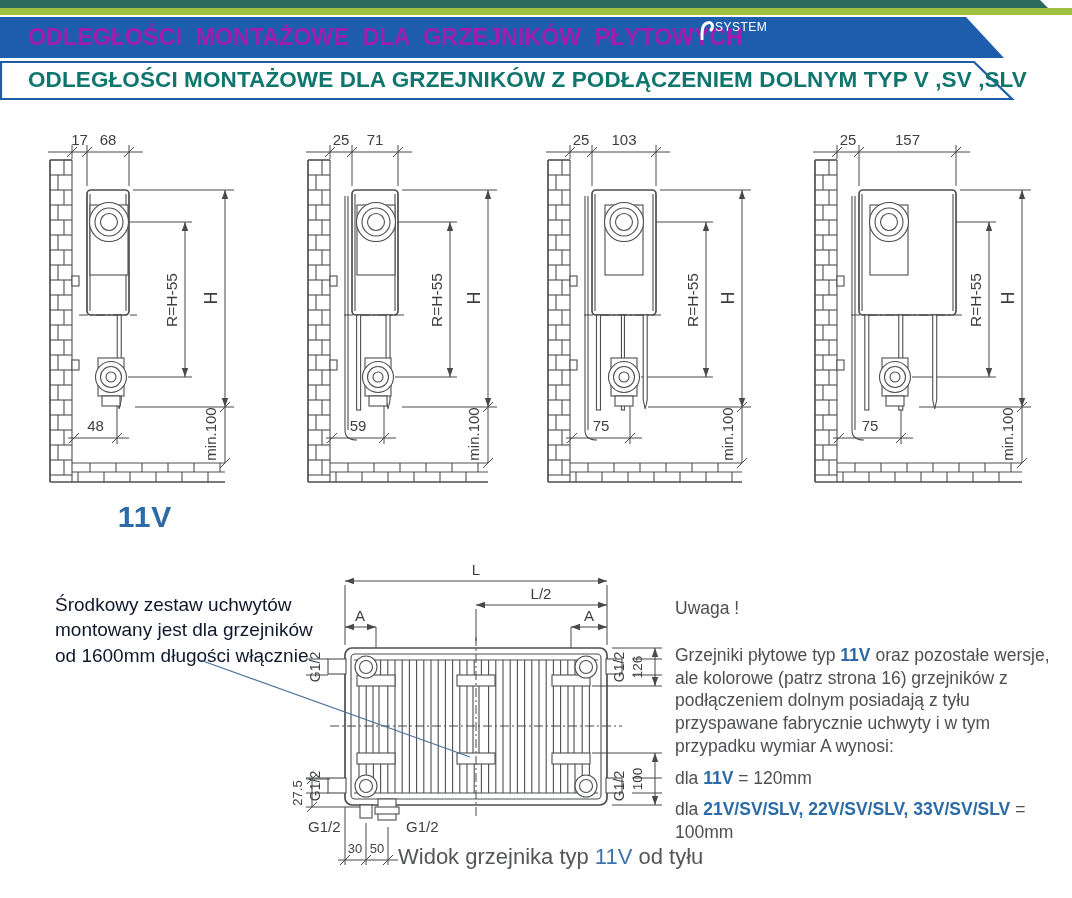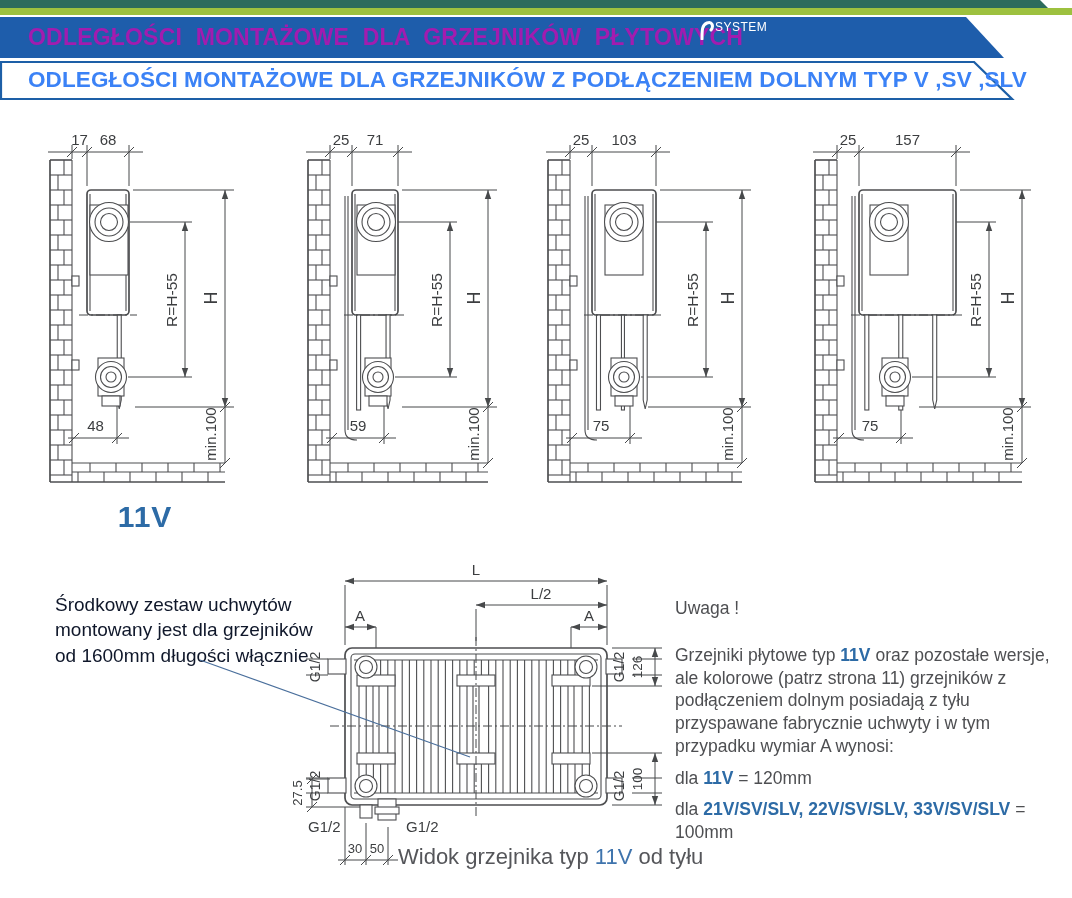--- a/index.html
+++ b/index.html
@@ -11,21 +11,21 @@
           clip-path:polygon(0 0,1040px 0,1048px 100%,0 100%)}
   .greenstrip{left:0;top:8px;width:1072px;height:7px;background:#9dc13f}
   .banner{left:0;top:17px;width:1005px;height:41px;background:#1e5dab;
           clip-path:polygon(0 0,966px 0,1004px 100%,0 100%)}
   .banner-title{left:28px;top:24px;color:#a21caf;font-size:23px;font-weight:700;
                 word-spacing:7px;letter-spacing:.2px;white-space:nowrap}
   .brand{left:703px;top:20px;color:#fff;display:flex;align-items:flex-start}
   .brand-main{font-size:27px;font-weight:700;letter-spacing:.5px}
   .brand-sub{font-size:12px;font-weight:400;letter-spacing:.5px;margin-top:0}
   .subbanner{left:0;top:61px;width:1020px;height:40px}
-  .sub-title{left:28px;top:67px;color:#3b82f6;font-size:22.5px;font-weight:600;
+  .sub-title{left:28px;top:67px;color:#0f766e;font-size:22.5px;font-weight:600;
              letter-spacing:.1px;white-space:nowrap}
   
   .diag{top:130px}
   .diag svg{display:block}
   .diag-label{text-align:center;margin-top:12px;font-size:30px;font-weight:700;
               color:#2d6ba6;letter-spacing:1px}
   
   svg text{font-family:"Liberation Sans",sans-serif}
   .ln{stroke:#4d4e50;stroke-width:1.1;fill:none}
   .lt{stroke:#4d4e50;stroke-width:1.7;fill:none}
@@ -670,16 +670,16 @@
 <svg class="abs" style="left:0;top:0;pointer-events:none" width="1072" height="898" viewBox="0 0 1072 898">
   <line x1="200" y1="660" x2="470" y2="757" stroke="#4a6f9c" stroke-width="1.1"></line>
 </svg>
 
 <div class="abs caption">
   <span>Widok grzejnika typ </span><span class="bl">11V</span><span> od tyłu</span>
 </div>
 
 <div class="abs note-right">
   <div class="title">Uwaga !</div>
-  <p><span>Grzejniki płytowe typ </span><span class="bl">11V</span><span> oraz pozostałe wersje, ale kolorowe (patrz strona 11) grzejników z podłączeniem dolnym posiadają z tyłu przyspawane fabrycznie uchwyty i w tym przypadku wymiar A wynosi:</span></p>
+  <p><span>Grzejniki płytowe typ </span><span class="bl">11V</span><span> oraz pozostałe wersje, ale kolorowe (patrz strona 16) grzejników z podłączeniem dolnym posiadają z tyłu przyspawane fabrycznie uchwyty i w tym przypadku wymiar A wynosi:</span></p>
   <p class="dla"><span>dla </span><span class="bl">11V</span><span> = 120mm</span></p>
   <p class="dla"><span>dla </span><span class="bl">21V/SV/SLV, 22V/SV/SLV, 33V/SV/SLV</span><span> = 100mm</span></p>
 </div>
 
 </body></html>

